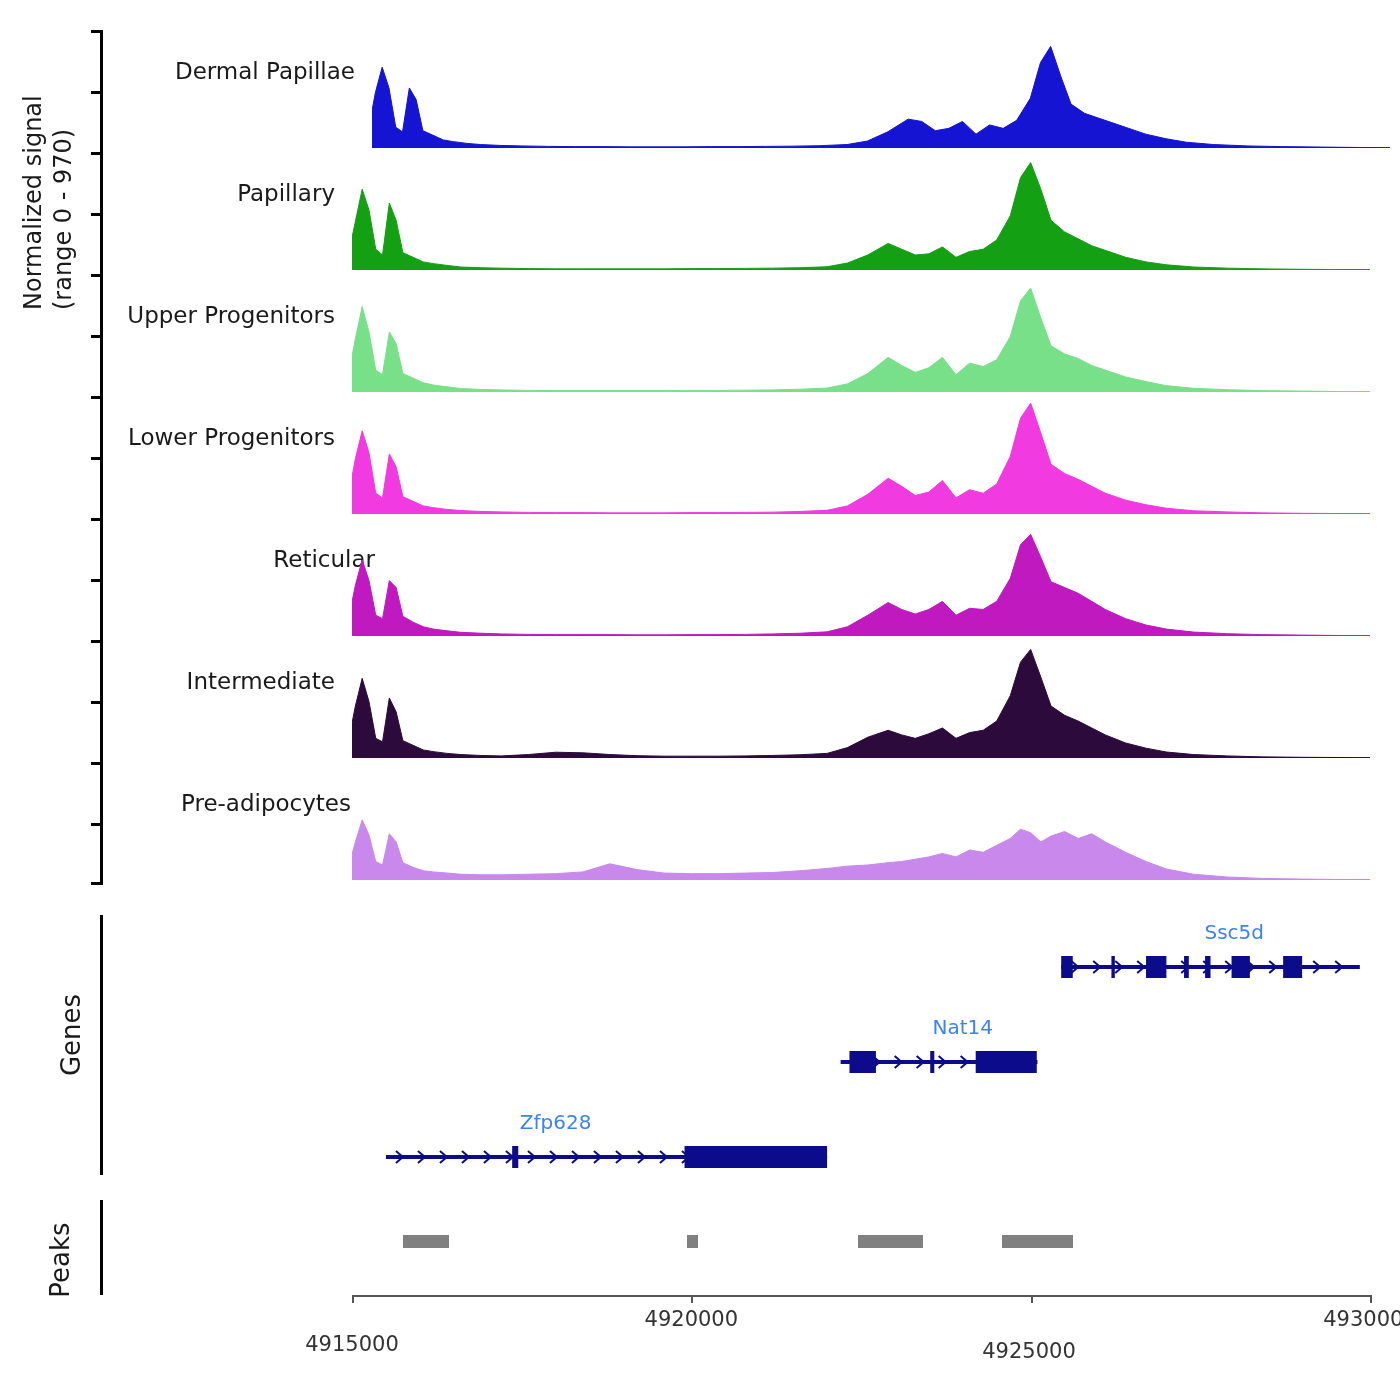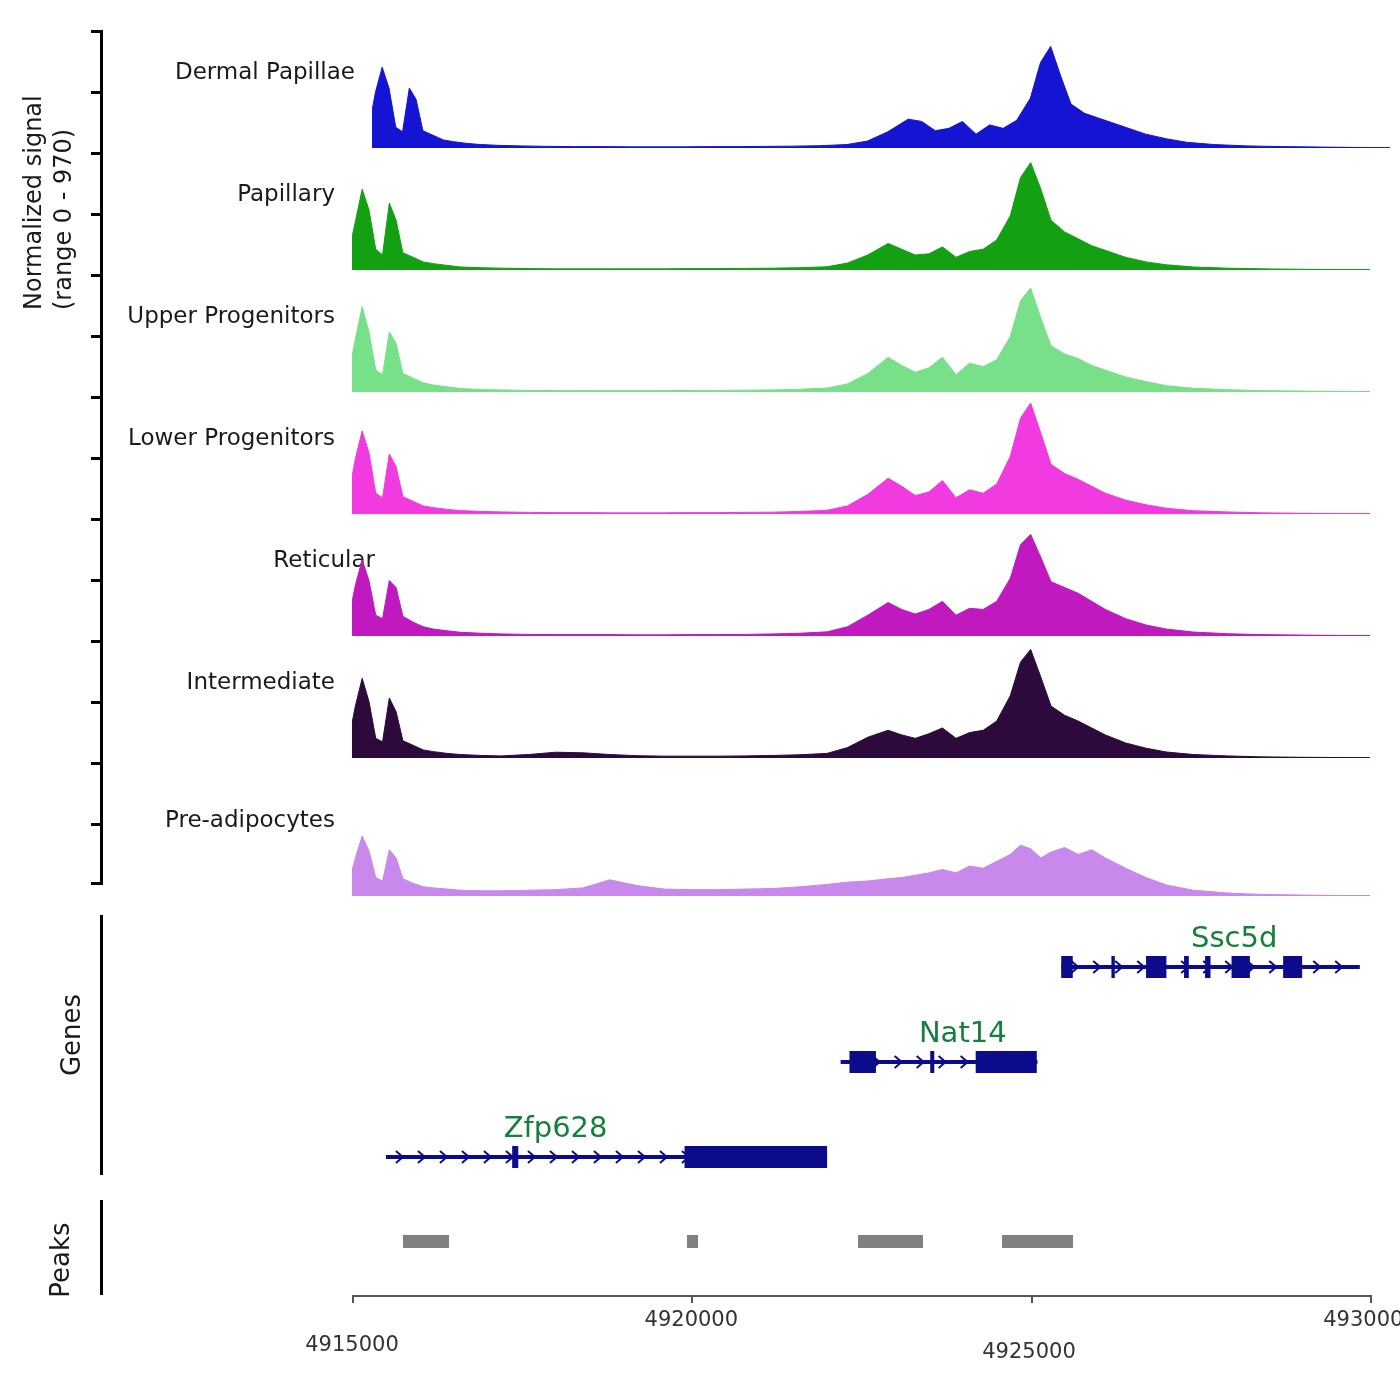--- a/index.html
+++ b/index.html
@@ -99,22 +99,22 @@
   
   #genes-panel {
     position: absolute;
     left: 352px;
     top: 910px;
     width: 1018px;
     height: 280px;
   }
   .gene-name {
     position: absolute;
-    font-size: 29px;
-    color: #15803d;
+    font-size: 20px;
+    color: #3b82f6;
     white-space: nowrap;
     transform: translateX(-50%);
   }
 
   
   #peaks-panel {
     position: absolute;
     left: 352px;
     top: 1228px;
     width: 1018px;
@@ -245,21 +245,21 @@
       </div>
       <div class="track" style="top: 640px;">
         <div class="track-label">Intermediate</div>
         <div class="baseline"></div>
         <div class="track-plot">
           <svg width="1018" height="118" viewBox="0 0 1018 118">
             <path d="M -67.87 118 L -67.87 118.00 L -47.51 118.00 L -27.15 118.00 L -6.79 117.42 L 3.39 66.04 L 10.18 38.33 L 16.97 61.42 L 23.75 98.37 L 30.54 101.84 L 37.33 57.96 L 44.11 71.81 L 50.90 100.68 L 61.08 105.30 L 71.26 109.92 L 81.44 111.65 L 95.01 113.38 L 108.59 114.54 L 128.95 115.46 L 149.31 115.92 L 176.45 114.54 L 203.60 112.23 L 230.75 112.80 L 257.89 114.54 L 285.04 115.69 L 312.19 116.15 L 339.33 116.15 L 366.48 116.15 L 393.63 115.92 L 420.77 115.46 L 447.92 114.77 L 475.07 113.38 L 495.43 107.61 L 515.79 97.22 L 536.15 90.29 L 549.72 94.91 L 563.29 98.37 L 576.87 93.75 L 590.44 87.98 L 604.01 98.37 L 617.59 92.60 L 631.16 90.29 L 644.73 81.05 L 658.31 55.65 L 668.49 22.16 L 678.67 9.46 L 688.85 37.18 L 699.03 66.04 L 712.60 75.28 L 726.17 81.05 L 739.75 87.98 L 753.32 94.91 L 773.68 102.99 L 794.04 108.19 L 814.40 112.00 L 841.55 114.54 L 875.48 115.92 L 909.41 116.85 L 950.13 117.31 L 990.85 117.54 L 1018.00 117.77 L 1018.00 118 Z" fill="#2d0a3c" stroke="#2d0a3c" stroke-width="1" stroke-linejoin="round"></path>
           </svg>
         </div>
       </div>
-      <div class="track" style="top: 778px;">
+      <div class="track" style="top: 762px; padding-left: 16px;">
         <div class="track-label">Pre-adipocytes</div>
         <div class="baseline"></div>
         <div class="track-plot">
           <svg width="1018" height="118" viewBox="0 0 1018 118">
             <path d="M -67.87 118 L -67.87 118.00 L -47.51 118.00 L -27.15 118.00 L -6.79 117.42 L 3.39 79.90 L 10.18 57.96 L 16.97 72.97 L 23.75 99.53 L 30.54 102.99 L 37.33 71.81 L 44.11 79.90 L 50.90 100.68 L 61.08 105.30 L 71.26 108.76 L 81.44 109.92 L 95.01 111.07 L 108.59 112.23 L 128.95 112.80 L 149.31 112.80 L 176.45 112.23 L 203.60 111.65 L 230.75 109.92 L 257.89 101.84 L 285.04 107.61 L 312.19 111.07 L 339.33 111.65 L 366.48 111.65 L 393.63 111.07 L 420.77 110.49 L 447.92 108.76 L 475.07 106.45 L 495.43 104.14 L 515.79 102.99 L 536.15 100.68 L 549.72 99.53 L 563.29 97.22 L 576.87 94.91 L 590.44 91.44 L 604.01 94.91 L 617.59 87.98 L 631.16 90.29 L 644.73 83.36 L 658.31 76.43 L 668.49 67.20 L 678.67 70.66 L 688.85 79.90 L 699.03 74.12 L 712.60 69.51 L 726.17 76.43 L 739.75 71.81 L 753.32 79.90 L 773.68 90.29 L 794.04 99.53 L 814.40 107.03 L 841.55 112.23 L 875.48 115.00 L 909.41 116.38 L 950.13 117.08 L 990.85 117.54 L 1018.00 117.77 L 1018.00 118 Z" fill="#c888ec" stroke="#c888ec" stroke-width="1" stroke-linejoin="round"></path>
           </svg>
         </div>
       </div>
     </div>
 

